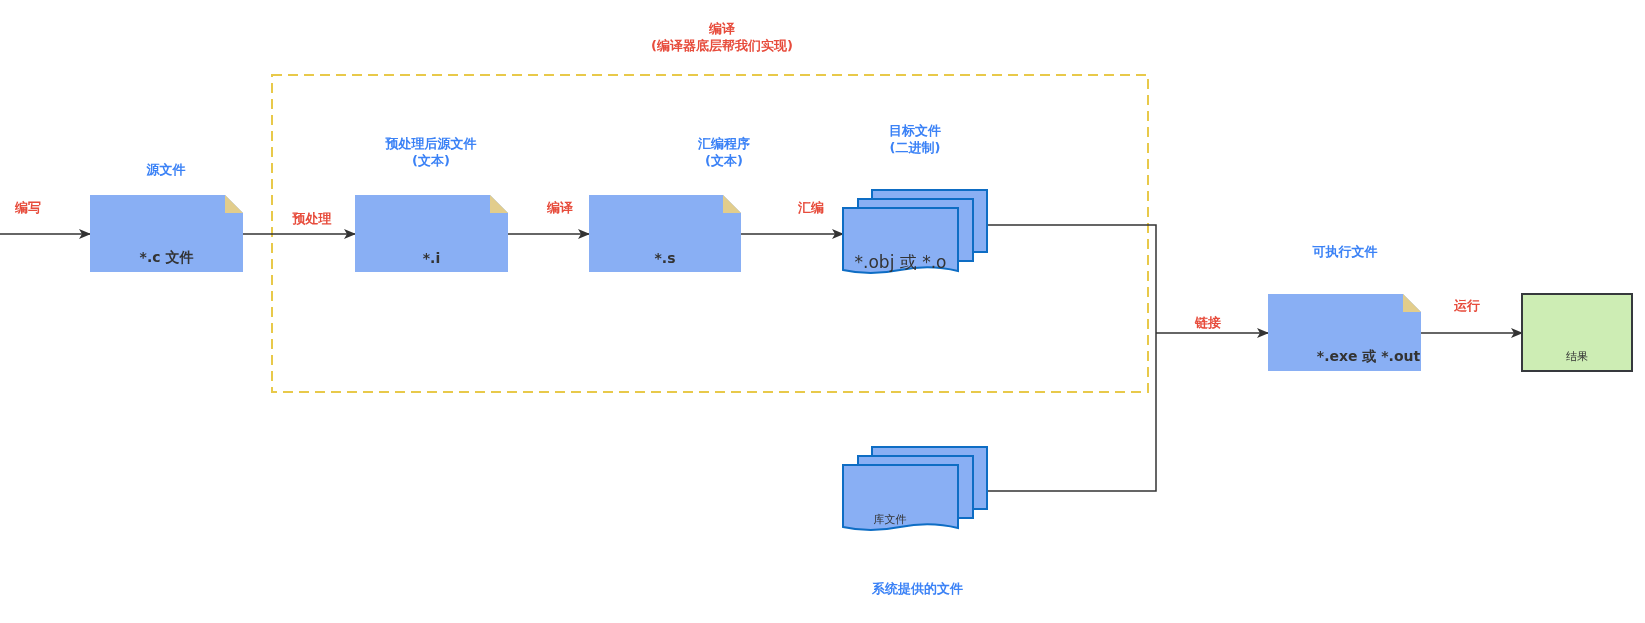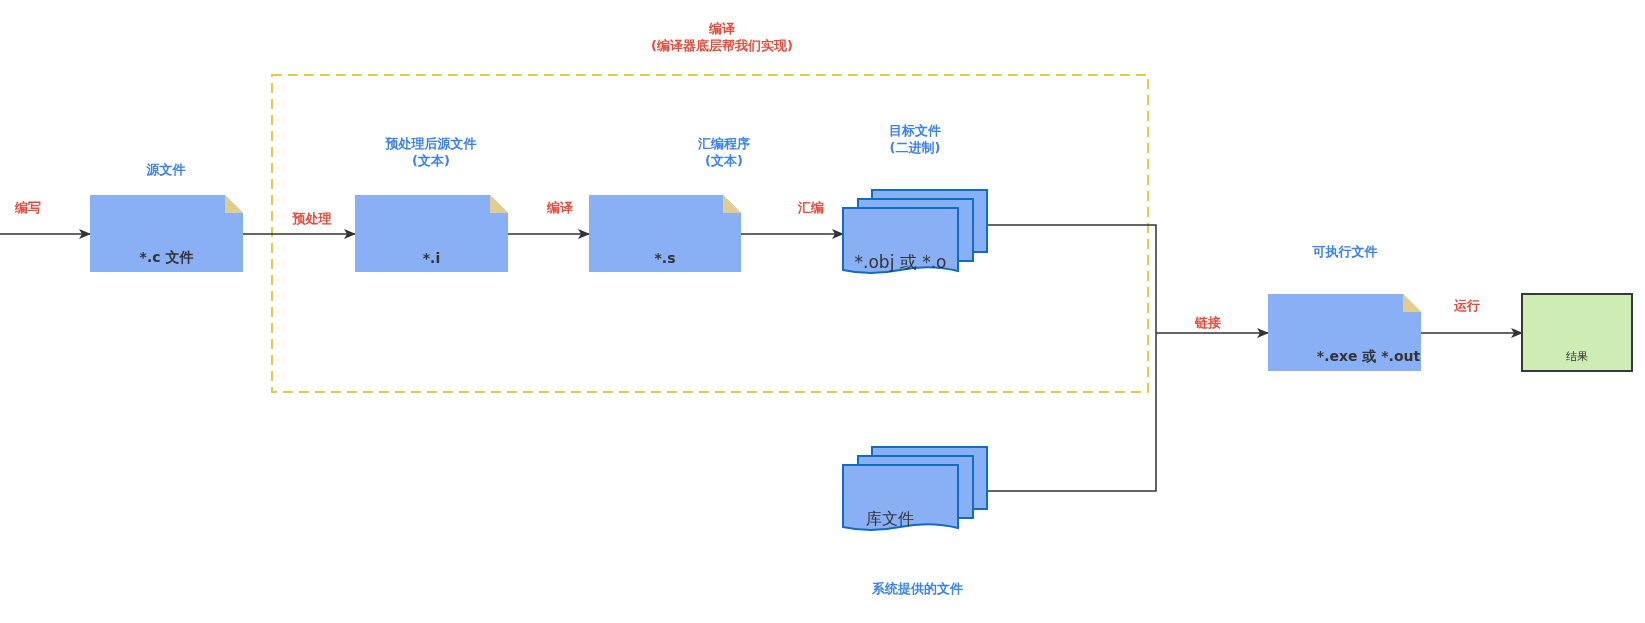--- a/index.html
+++ b/index.html
@@ -98,15 +98,15 @@
 <div class="lbl red" style="left:282px; top:210px; width:60px;">预处理</div>
 <div class="lbl red" style="left:530px; top:199px; width:60px;">编译</div>
 <div class="lbl red" style="left:781px; top:199px; width:60px;">汇编</div>
 <div class="lbl red" style="left:1178px; top:315px; width:60px;font-family:Liberation Mono, monospace;">链接</div>
 <div class="lbl red" style="left:1437px; top:297px; width:60px;">运行</div>
 
 <div class="inner bold" style="left:90px; top:195px; width:153px; height:77px;">*.c 文件</div>
 <div class="inner bold" style="left:355px; top:195px; width:153px; height:77px;">*.i</div>
 <div class="inner bold" style="left:589px; top:195px; width:152px; height:77px;">*.s</div>
 <div class="inner" style="left:843px; top:208px; width:115px; height:60px; font-size:17px;">*.obj 或 *.o</div>
-<div class="inner" style="left:843px; top:465px; width:94px; height:60px; font-size:16px;">库文件</div>
+<div class="inner" style="left:843px; top:465px; width:94px; height:60px; font-size:11px;">库文件</div>
 <div class="inner bold" style="left:1268px; top:294px; width:153px; height:77px;padding-left:24px;">*.exe 或 *.out</div>
 <div class="inner" style="left:1522px; top:294px; width:110px; height:77px; font-size:11px;">结果</div>
 
 </body></html>

